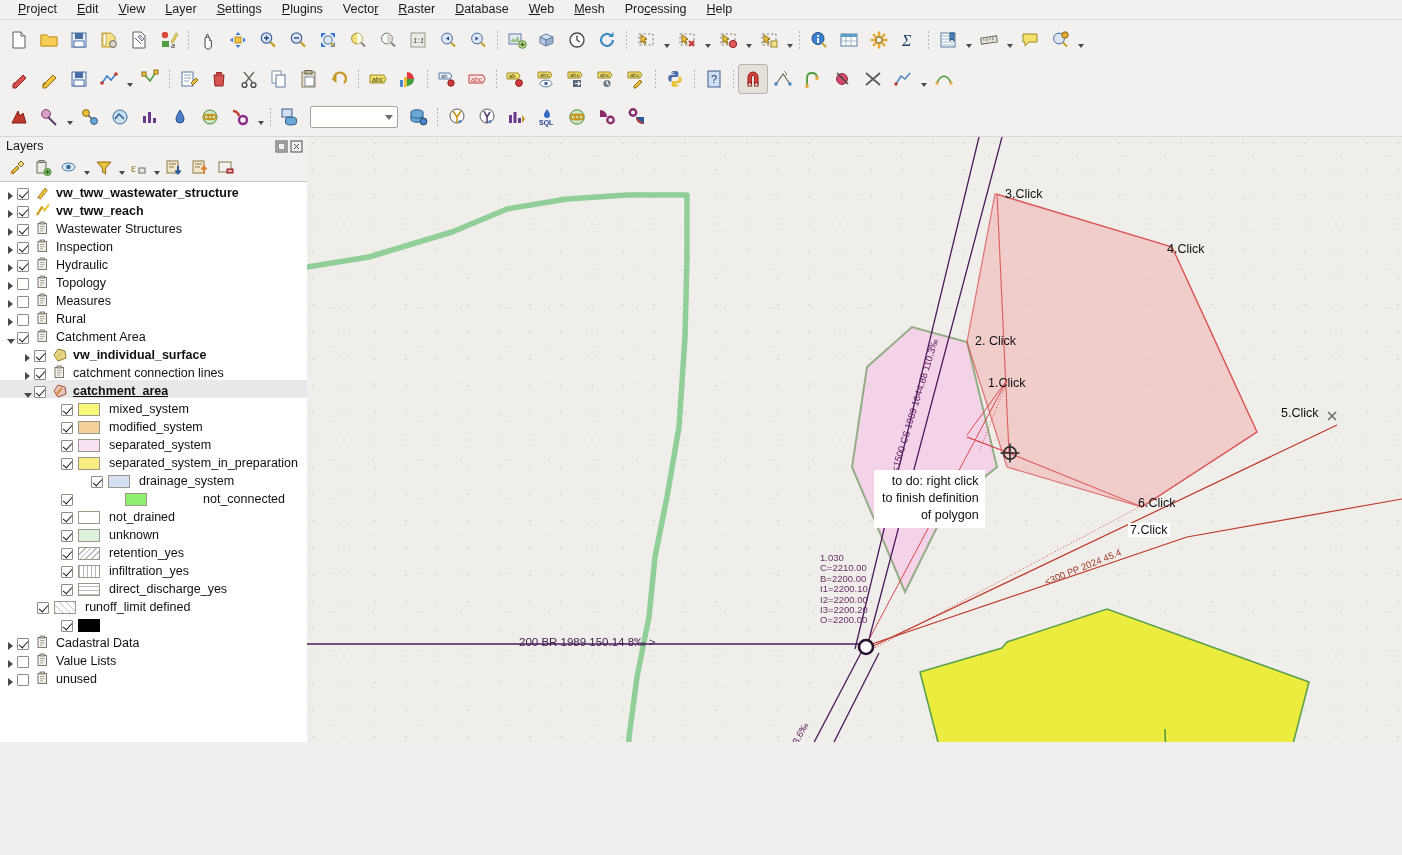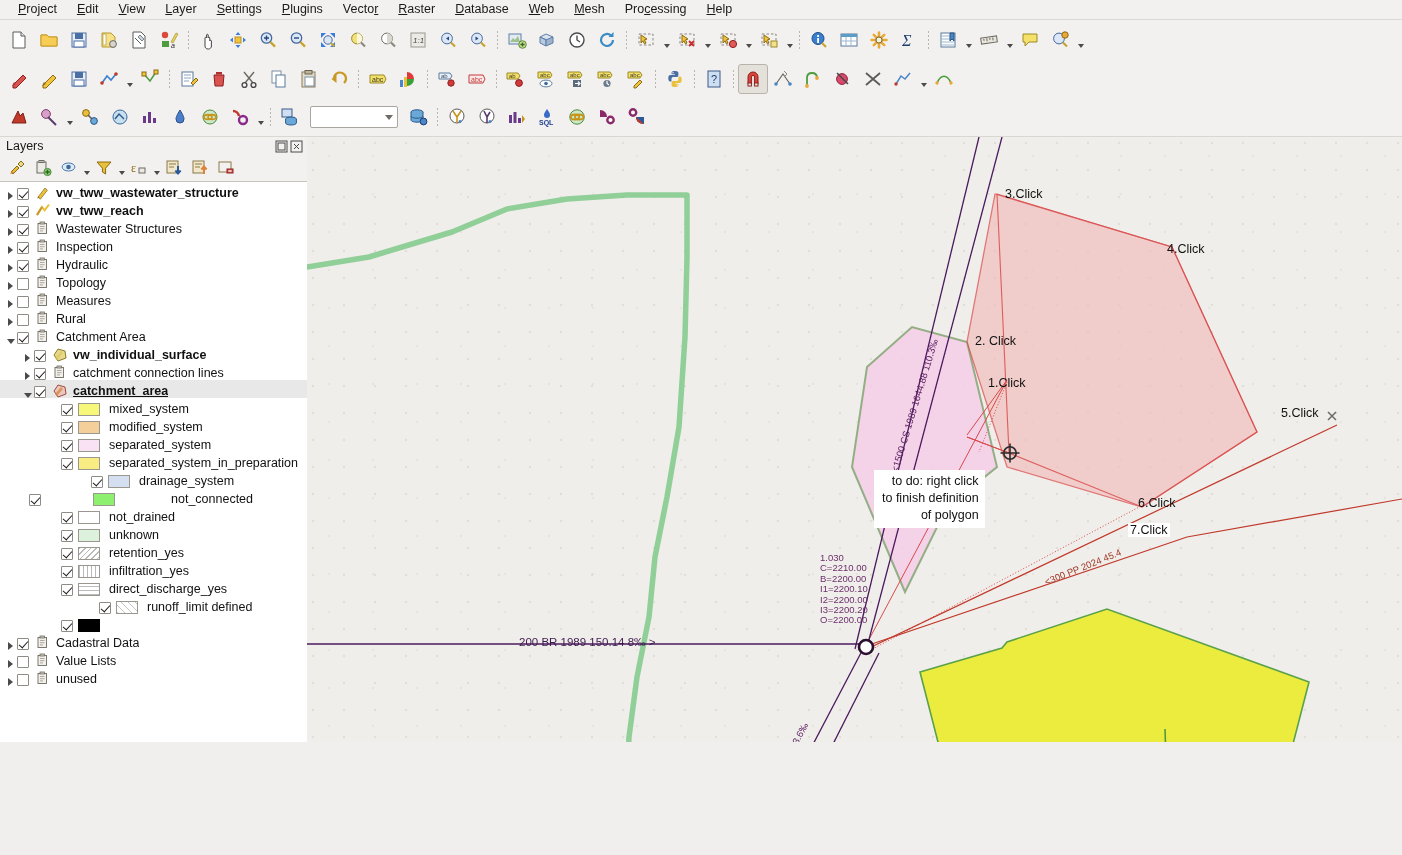--- a/index.html
+++ b/index.html
@@ -962,21 +962,21 @@
             <div class="node" style="padding-left: 61px;">
               <span class="cb on"></span>
               <span class="swatch" style="background:#f8ec82;"></span>
               <span class="lbl">separated_system_in_preparation</span>
             </div>
             <div class="node" style="padding-left: 91px;">
               <span class="cb on"></span>
               <span class="swatch" style="background:#d4dff2;"></span>
               <span class="lbl">drainage_system</span>
             </div>
-            <div class="node" style="padding-left: 29px; gap: 47px;">
+            <div class="node" style="padding-left: 61px; gap: 47px;">
               <span class="cb on"></span>
               <span class="swatch" style="background:#8ef06f;"></span>
               <span class="lbl">not_connected</span>
             </div>
             <div class="node" style="padding-left: 61px;">
               <span class="cb on"></span>
               <span class="swatch" style="background:#ffffff;"></span>
               <span class="lbl">not_drained</span>
             </div>
             <div class="node" style="padding-left: 61px;">
@@ -992,21 +992,21 @@
             <div class="node" style="padding-left: 61px;">
               <span class="cb on"></span>
               <span class="swatch" style="background:repeating-linear-gradient(90deg,#b9b9b9 0 1px,#ffffff 1px 4px);"></span>
               <span class="lbl">infiltration_yes</span>
             </div>
             <div class="node" style="padding-left: 61px;">
               <span class="cb on"></span>
               <span class="swatch" style="background:repeating-linear-gradient(0deg,#bcbcbc 0 1px,#ffffff 1px 4px);"></span>
               <span class="lbl">direct_discharge_yes</span>
             </div>
-            <div class="node" style="padding-left: 82px; margin-left: 17px;">
+            <div class="node" style="padding-left: 37px;">
               <span class="cb on"></span>
               <span class="swatch" style="background:repeating-linear-gradient(45deg,#c4c4c4 0 1px,#ffffff 1px 5px);"></span>
               <span class="lbl">runoff_limit defined</span>
             </div>
             <div class="node" style="padding-left: 61px;">
               <span class="cb on"></span>
               <span class="swatch" style="background: rgb(0, 0, 0); border: 1px solid rgb(0, 0, 0);"></span>
               <span class="lbl"></span>
             </div>
           </div>

